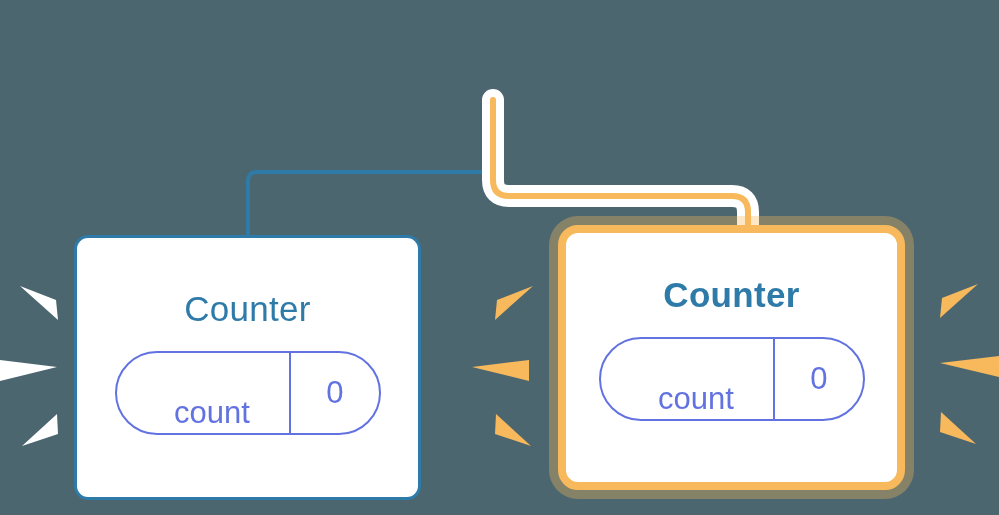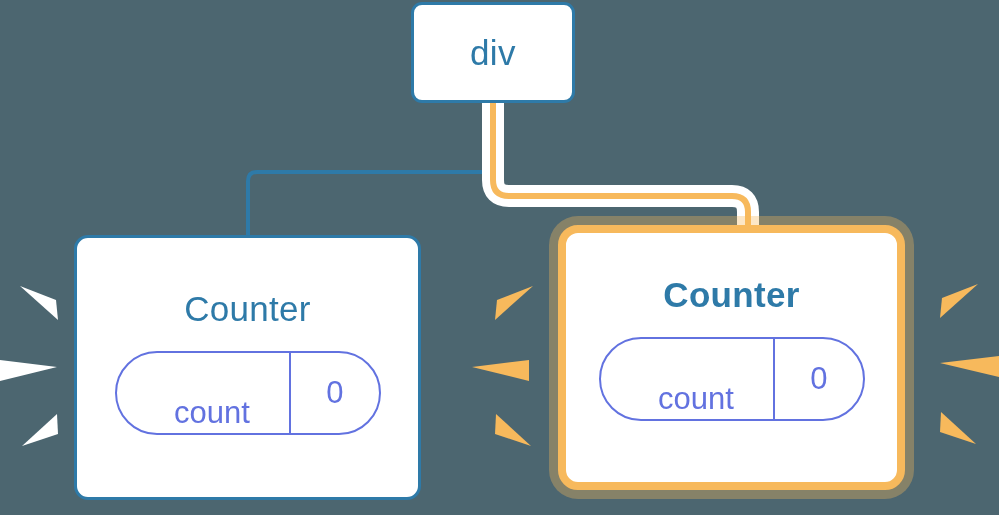--- a/index.html
+++ b/index.html
@@ -144,23 +144,20 @@
       <polygon points="531,446 496,414 495,434" fill="#F7B95C"></polygon>
     </g>
 
     <g>
       <polygon points="978,284 942,298 940,318" fill="#F7B95C"></polygon>
       <polygon points="999,356 940,363 999,377" fill="#F7B95C"></polygon>
       <polygon points="976,444 941,412 940,432" fill="#F7B95C"></polygon>
     </g>
   </svg>
 
-  <div class="node node-div">
-    <span class="node-title">div</span>
-  </div>
 
   <div class="node node-counter-left">
     <span class="node-title">Counter</span>
     <div class="state-pill">
       <span class="pill-key">count</span>
       <span class="pill-val">0</span>
     </div>
   </div>
 
   <div class="node node-counter-right">

